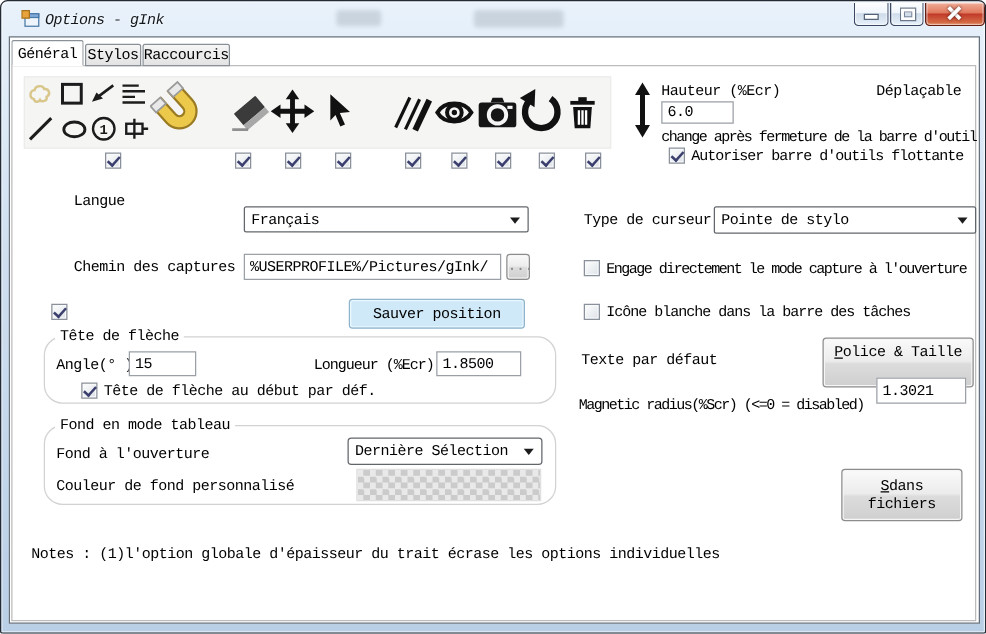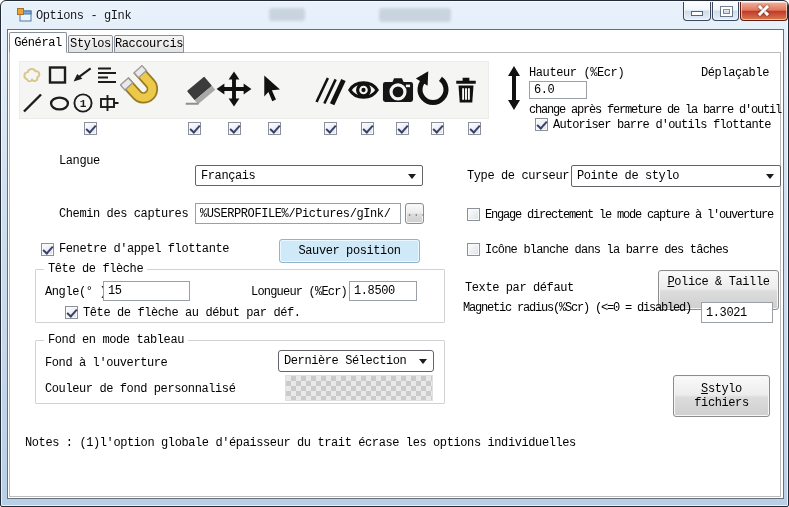--- a/index.html
+++ b/index.html
@@ -6,21 +6,21 @@
   *{box-sizing:border-box;}
   .window{position:relative;width:789px;height:507px;overflow:hidden;
     background:linear-gradient(180deg,#e9f2fb 0%,#cfdff0 40%,#b9cfe6 100%);
     border:1px solid #232b36;border-radius:6px 6px 2px 2px;
     box-shadow:inset 0 0 0 1px rgba(255,255,255,.65);
     font-family:"Liberation Mono","DejaVu Sans Mono",monospace;}
   .client{position:absolute;left:6px;top:28px;width:777px;height:470px;background:#fff;border:1px solid #66707c;}
   .t{position:absolute;font-size:12px;letter-spacing:-0.4px;color:#000;white-space:nowrap;line-height:13px;}
   .ls08{letter-spacing:-0.8px}.ls12{letter-spacing:-1.2px}
   
-  .titlebar{position:absolute;left:0;top:0;width:100%;height:28px;}
+  .titlebar{position:absolute;left:0;top:0;width:100%;height:28px;font-style:italic;}
   .apptitle{position:absolute;left:35px;top:8px;font-size:12px;color:#14181d;letter-spacing:-0.4px;text-shadow:0 0 3px rgba(255,255,255,.95);}
   .appicon{position:absolute;left:16px;top:7px;width:15px;height:14px;}
   .smudge{position:absolute;background:#8d99a6;opacity:.32;filter:blur(1.5px);border-radius:3px;}
   .capbtn{position:absolute;top:1px;height:19px;border:1px solid #3b4760;border-top:none;border-radius:0 0 4px 4px;
     background:linear-gradient(180deg,rgba(255,255,255,.9),rgba(255,255,255,.35) 45%,rgba(160,178,200,.35) 50%,rgba(230,240,250,.7));
     box-shadow:inset 0 0 0 1px rgba(255,255,255,.55);cursor:default;}
   .capbtn.close{background:linear-gradient(180deg,#f2b09b,#e07a5f 45%,#c23b2a 52%,#d97a4e);border-color:#641b10;}
   .glyph-min{position:absolute;left:50%;top:10px;width:10px;height:3px;margin-left:-5px;background:#fff;box-shadow:0 0 0 1px rgba(30,45,70,.7);}
   .glyph-max{position:absolute;left:50%;top:5px;width:11px;height:9px;margin-left:-5px;border:2px solid #fff;box-shadow:0 0 0 1px rgba(30,45,70,.6),inset 0 0 0 1px rgba(30,45,70,.5);}
   .glyph-x{position:absolute;left:50%;top:50%;width:13px;height:13px;margin:-7px 0 0 -7px;}
@@ -38,21 +38,21 @@
   .cb.checked::after{content:"";position:absolute;left:1px;top:2px;width:8px;height:4px;border-left:2px solid #3b3f6d;border-bottom:2px solid #3b3f6d;transform:rotate(-48deg);}
   
   .txt{position:absolute;border:1px solid #9aa0a6;background:#fff;font-family:"Liberation Mono","DejaVu Sans Mono",monospace;font-size:12px;letter-spacing:-0.4px;padding:1px 4px;color:#000;}
   .combo{position:absolute;background:#fff;border:1px solid #62666b;border-radius:2px;font-size:12px;letter-spacing:-0.4px;}
   .combo .val{position:absolute;left:5px;top:50%;transform:translateY(-50%);white-space:nowrap;}
   .combo-arrow{position:absolute;right:6px;top:50%;margin-top:-2px;width:0;height:0;border-left:4px solid transparent;border-right:4px solid transparent;border-top:5px solid #1c1c1c;}
   .btn{position:absolute;border:1px solid #8c8c8c;border-radius:3px;font-size:12px;letter-spacing:-0.4px;color:#000;text-align:center;
     background:linear-gradient(#fafafa,#ececec 47%,#dcdcdc 53%,#cfcfcf);box-shadow:inset 0 0 0 1px #f6f6f6;cursor:default;}
   .btn-blue{background:#cfe9f8;border-color:#8fb4cb;box-shadow:inset 0 0 0 1px #ecf8ff;}
   .u{text-decoration:underline;}
-  .group{position:absolute;border:1px solid #d2d2d2;border-radius:1px;}
+  .group{position:absolute;border:1px solid #d2d2d2;border-radius:15px;}
   .group-title{position:absolute;top:-8px;left:8px;background:#fff;padding:0 4px;font-size:12px;letter-spacing:-0.4px;white-space:nowrap;}
   .checker{position:absolute;border:1px solid #e0e0e0;
     background-image:conic-gradient(#cbcbcb 25%,#e9e9e9 0 50%,#cbcbcb 0 75%,#e9e9e9 0);background-size:10px 10px;}
 </style>
 </head>
 <body>
 
 <div class="window">
 
   <div class="titlebar">
@@ -206,28 +206,27 @@
   <div class="combo" style="left:194px;top:164px;width:228px;height:21px">
     <span class="val">Français</span>
     <span class="combo-arrow"></span>
   </div>
 
   <div class="t" style="left:58px;top:207px">Chemin des captures</div>
   <input class="txt" style="left: 194px; top: 202px; width: 206px; height: 21px;" value="%USERPROFILE%/Pictures/gInk/">
   <div class="btn" style="left:404px;top:202px;width:19px;height:21px;line-height:19px;color:#8a8a8a">...</div>
 
   <div class="cb checked" style="left:40px;top:242px"></div>
-  <div class="t" style="left:58px;top:242px">Fenetre d'appel flottante</div>
   <div class="btn btn-blue" style="left:278px;top:238px;width:141px;height:24px;line-height:22px">Sauver position</div>
 
   <div class="group" style="left:34px;top:268px;width:410px;height:54px">
     <span class="group-title">Tête de flèche</span>
   </div>
   <div class="t" style="left:44px;top:285px">Angle(° )</div>
-  <input class="txt" style="left: 102px; top: 280px; width: 87px; height: 20px;" value="15">
+  <input class="txt" style="left: 102px; top: 280px; width: 54px; height: 20px;" value="15">
   <div class="t ls08" style="left:250px;top:285px">Longueur (%Ecr)</div>
   <input class="txt" style="left: 348px; top: 280px; width: 68px; height: 20px;" value="1.8500">
   <div class="cb checked" style="left:64px;top:305px"></div>
   <div class="t" style="left:82px;top:306px">Tête de flèche au début par déf.</div>
 
   <div class="group" style="left:34px;top:339px;width:410px;height:64px">
     <span class="group-title">Fond en mode tableau</span>
   </div>
   <div class="t" style="left:44px;top:356px">Fond à l'ouverture</div>
   <div class="combo" style="left:277px;top:349px;width:156px;height:22px;border-radius:3px">
@@ -245,23 +244,23 @@
 
   <div class="cb" style="left:466px;top:207px"></div>
   <div class="t ls12" style="left:484px;top:208px">Engage directement le mode capture à l'ouverture</div>
 
   <div class="cb" style="left:466px;top:242px"></div>
   <div class="t ls08" style="left:484px;top:243px">Icône blanche dans la barre des tâches</div>
 
   <div class="t" style="left:464px;top:281px">Texte par défaut</div>
   <div class="btn" style="left:657px;top:269px;width:121px;height:40px;line-height:22px"><span class="u">P</span><span>olice &amp; Taille</span></div>
 
-  <div class="t ls12" style="left:462px;top:301px">Magnetic radius(%Scr) (&lt;=0 = disabled)</div>
+  <div class="t ls12" style="left:462px;top:317px">Magnetic radius(%Scr) (&lt;=0 = disabled)</div>
   <input class="txt" style="left: 700px; top: 301px; width: 72px; height: 21px;" value="1.3021">
 
   <div class="btn" style="left:672px;top:374px;width:97px;height:42px;padding-top:6px">
-    <div><span class="u">S</span><span>stylo</span></div>
+    <div><span class="u">S</span><span>dans</span></div>
     <div>fichiers</div>
   </div>
 
   <div class="t" style="left:24px;top:436px">Notes : (1)l'option globale d'épaisseur du trait écrase les options individuelles</div>
 
 </div>
 
 </body></html>

